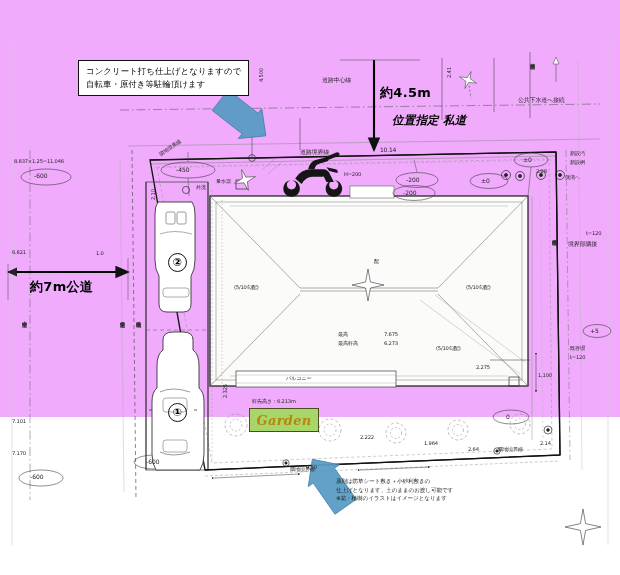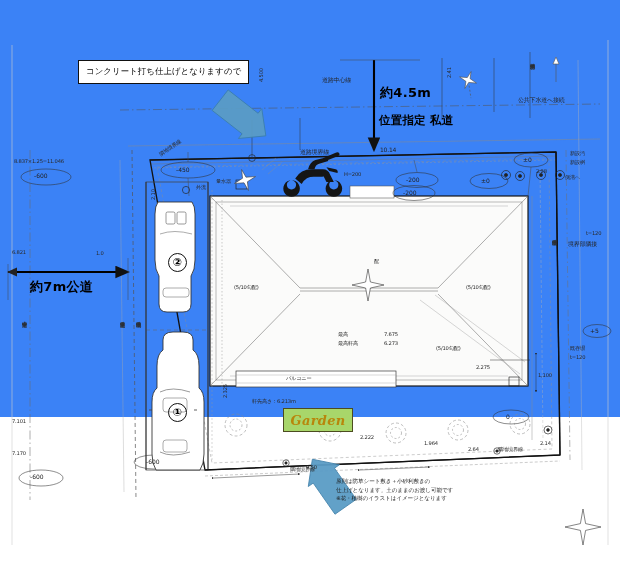--- a/index.html
+++ b/index.html
@@ -1,21 +1,21 @@
 <!DOCTYPE html>
 <html><head>
 <meta charset="utf-8">
 <style>
   html,body{margin:0;padding:0;background:#ffffff;}
   body{
     width:620px;height:575px;position:relative;overflow:hidden;
     font-family:"DejaVu Sans","Liberation Sans",sans-serif;
     color:#1a1a1a;
   }
-  #sheet{position:absolute;inset:0;width:620px;height:417px;background:#3b82f6;}
+  #sheet{position:absolute;inset:0;width:620px;height:417px;background:#f0abfc;}
   svg.layer{position:absolute;left:0;top:0;width:620px;height:575px;overflow:visible;}
   .abs{position:absolute;}
   .jp{font-family:"DejaVu Sans","Liberation Sans",sans-serif;}
   .tiny{font-size:5.2px;line-height:1.25;color:#2a2a2a;letter-spacing:-0.2px;}
   .tiny6{font-size:6px;line-height:1.3;color:#242424;letter-spacing:-0.2px;}
   .vertsm{writing-mode:vertical-rl;font-size:5.2px;letter-spacing:-0.4px;color:#2c2c2c;}
 
   
   .callout{
     border:1.2px solid #111;background:#ffffff;
@@ -276,25 +276,26 @@
 
   <svg class="layer">
     <g>
       <polygon points="214,105 252,105 252,99 272,118 252,137 252,131 214,131" transform="rotate(38 243 118)" fill="#5a9cc6" stroke="#3c7ea8" stroke-width="0.8" opacity="0.95"></polygon>
       <polygon points="300,470 338,470 338,464 358,483 338,502 338,496 300,496" transform="rotate(-125 329 483)" fill="#5a9cc6" stroke="#3c7ea8" stroke-width="0.8" opacity="0.95"></polygon>
     </g>
   </svg>
 
   <div class="abs callout jp" style="left:78px;top:60px;">
     <div>コンクリート打ち仕上げとなりますので</div>
+    <div>自転車・原付き等駐輪頂けます</div>
   </div>
 
   <div class="abs tiny6 jp" style="left:322px;top:76px;">道路中心線</div>
   <div class="abs bigdim jp" style="left:380px;top:84px;">約4.5m</div>
-  <div class="abs biglabel jp" style="left:379px;top:113px;">位置指定 私道</div>
+  <div class="abs biglabel jp" style="left:392px;top:113px;font-style:italic;">位置指定 私道</div>
   <div class="abs tiny6 jp" style="left:300px;top:148px;">道路境界線</div>
   <div class="abs tiny6 jp" style="left:380px;top:146px;">10.14</div>
 
   <div class="abs bigdim jp" style="left:30px;top:278px;">約7m公道</div>
   <div class="abs vertsm jp" style="left:22px;top:318px;height:64px;">道路中心線</div>
   <div class="abs vertsm jp" style="left:120px;top:318px;height:66px;">道路境界線</div>
 
   <div class="abs tiny jp" style="left:14px;top:158px;">8.837×1.25=11.046</div>
   <div class="abs tiny jp" style="left:12px;top:249px;">6.821</div>
   <div class="abs tiny jp" style="left:12px;top:418px;">7.101</div>
@@ -354,21 +355,21 @@
   <div class="abs tiny jp" style="left:338px;top:331px;">最高</div>
   <div class="abs tiny jp" style="left:384px;top:331px;">7.675</div>
   <div class="abs tiny jp" style="left:338px;top:340px;">最高軒高</div>
   <div class="abs tiny jp" style="left:384px;top:340px;">6.273</div>
   <div class="abs tiny jp" style="left:286px;top:375px;">バルコニー</div>
 
   <div class="abs circnum jp" style="left:168px;top:253px;">②</div>
   <div class="abs circnum jp" style="left:168px;top:403px;">①</div>
 
   <div class="abs tiny jp" style="left:252px;top:398px;">軒先高さ：6.213m</div>
-  <div class="abs gardenbox" style="left:249px;top:408px;margin-left:34px;">
+  <div class="abs gardenbox" style="left:249px;top:408px;">
     <span class="gardentext">Garden</span>
   </div>
 
   <div class="abs notebox jp" style="left:336px;top:477px;">
     <div>原則は防草シート敷き＋小砂利敷きの</div>
     <div>仕上げとなります。土のままのお渡し可能です</div>
     <div>※花・植樹のイラストはイメージとなります</div>
   </div>
 
 </div>

